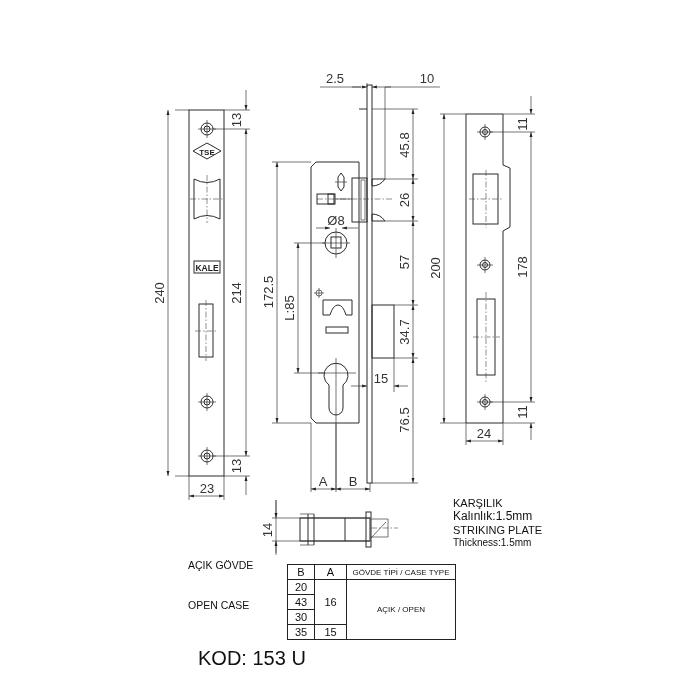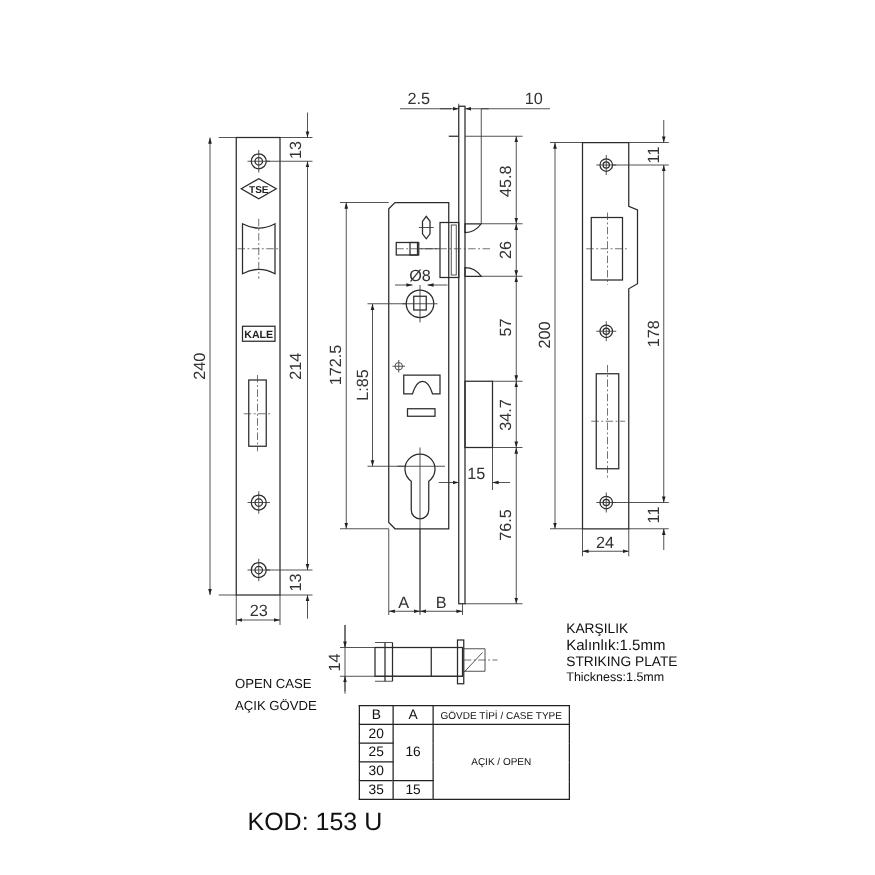--- a/index.html
+++ b/index.html
@@ -257,38 +257,38 @@
     <line class="cl" x1="371" y1="528" x2="398" y2="528"></line>
   </g>
 </svg>
 
 <div class="lbl" style="left:453px;top:454px;font-size:11px;">KARŞILIK</div>
 <div class="lbl" style="left:453px;top:467px;font-size:12px;">Kalınlık:1.5mm</div>
 <div class="lbl" style="left:453px;top:481px;font-size:11px;text-align:right;">STRIKING PLATE</div>
 <div class="lbl" style="left:453px;top:494px;font-size:10px;">Thickness:1.5mm</div>
 
 <div class="lbl" style="left:188px;top:517px;font-size:10.5px;text-align:right;">AÇIK GÖVDE</div>
-<div class="lbl" style="left:188px;top:499px;font-size:10.5px;">OPEN CASE</div>
+<div class="lbl" style="left:188px;top:557px;font-size:10.5px;">OPEN CASE</div>
 
 <div class="lbl" style="left:198px;top:604px;font-size:20px;">KOD: 153 U</div>
 
 <table class="ct">
   <tbody>
       <tr>
     <td class="hdr" style="width:26px;">B</td>
     <td class="hdr" style="width:31px;">A</td>
     <td class="small" style="width:108px;">GÖVDE TİPİ / CASE TYPE</td>
   </tr>
   <tr>
     <td>20</td>
     <td rowspan="3">16</td>
     <td rowspan="4" class="small">AÇIK / OPEN</td>
   </tr>
   <tr>
-    <td>25</td>
+    <td>43</td>
   </tr>
   <tr>
     <td>30</td>
   </tr>
   <tr>
     <td>35</td>
     <td>15</td>
   </tr>
 </tbody>
   </table>

